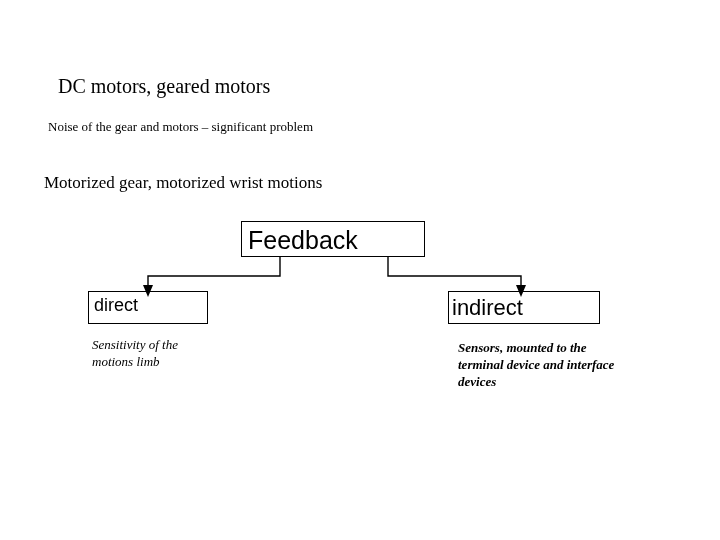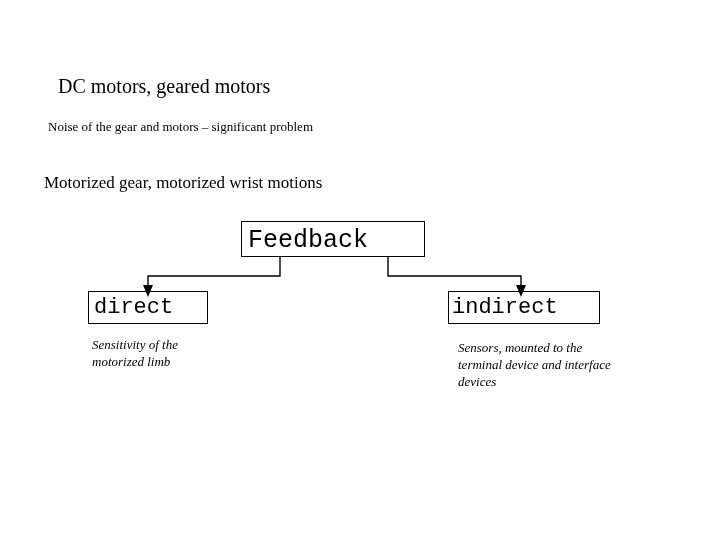--- a/index.html
+++ b/index.html
@@ -44,21 +44,21 @@
   }
   .node-box {
     position: absolute;
     border: 1px solid #000000;
     background: transparent;
     box-sizing: border-box;
   }
   .node-label {
     position: absolute;
     white-space: nowrap;
-    font-family: Liberation Mono, monospace;
+    font-family: Liberation Sans, sans-serif;
     color: #000000;
   }
   #box-feedback {
     left: 241px;
     top: 211px;
     width: 184px;
     height: 36px;
   }
   #label-feedback {
     left: 248px;
@@ -67,21 +67,21 @@
   }
   #box-direct {
     left: 88px;
     top: 281px;
     width: 120px;
     height: 33px;
   }
   #label-direct {
     left: 94px;
     top: 285px;
-    font-size: 22px;
+    font-size: 18px;
   }
   #box-indirect {
     left: 448px;
     top: 281px;
     width: 152px;
     height: 33px;
   }
   #label-indirect {
     left: 452px;
     top: 285px;
@@ -97,20 +97,21 @@
   }
   #sub-direct {
     left: 92px;
     top: 326px;
     width: 130px;
   }
   #sub-indirect {
     left: 458px;
     top: 329px;
     width: 170px;
+    font-weight: bold;
   }
   .connector {
     position: absolute;
   }
   .conn-svg {
     display: block;
     overflow: visible;
   }
 </style>
 </head>
@@ -137,17 +138,17 @@
 
   <div class="node-box" id="box-feedback"></div>
   <div class="node-label" id="label-feedback">Feedback</div>
 
   <div class="node-box" id="box-direct"></div>
   <div class="node-label" id="label-direct">direct</div>
 
   <div class="node-box" id="box-indirect"></div>
   <div class="node-label" id="label-indirect">indirect</div>
 
-  <div class="sub-text" id="sub-direct">Sensitivity of the motorized limb</div>
+  <div class="sub-text" id="sub-direct">Sensitivity of the motions limb</div>
 
   <div class="sub-text" id="sub-indirect">Sensors, mounted to the terminal device and interface devices</div>
 
 </div>
 
 </body></html>

